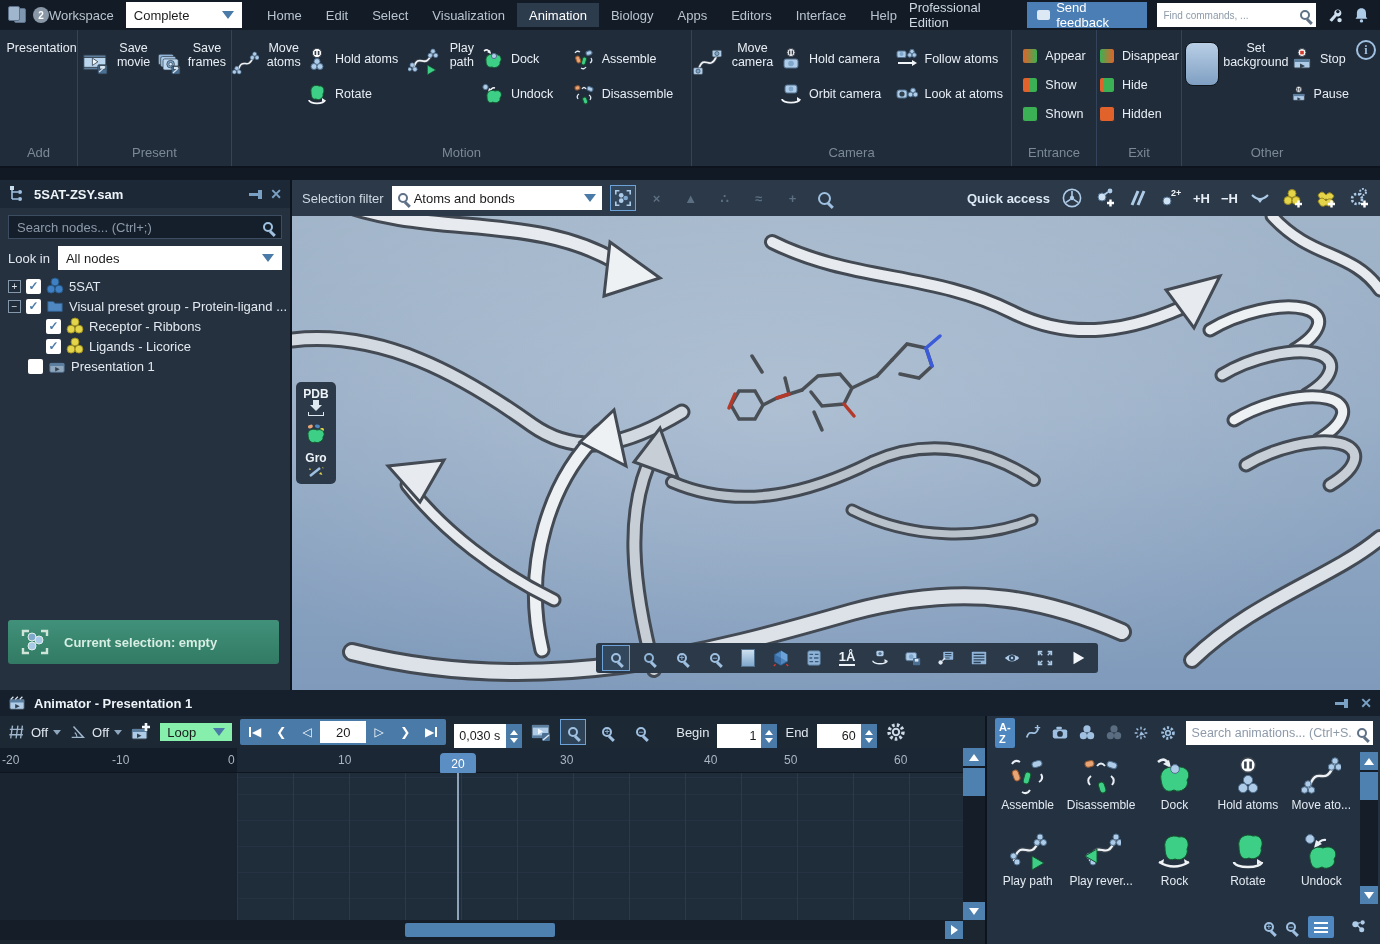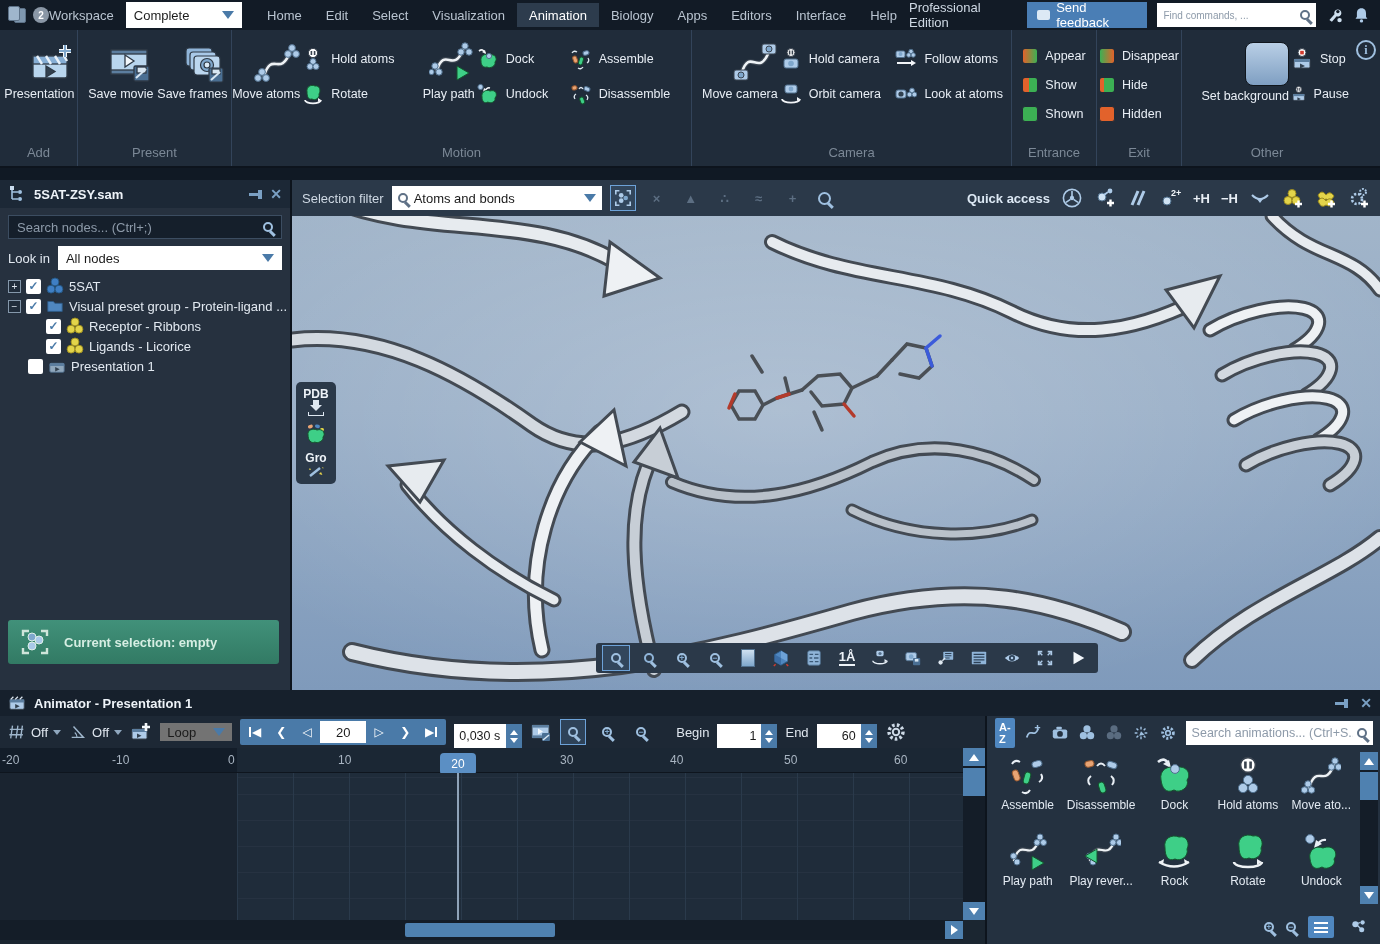--- a/index.html
+++ b/index.html
@@ -26,21 +26,21 @@
   .findbox input{border:0;outline:0;flex:1;font-size:10px;color:#333;width:100px;}
   .mag{position:relative;width:10px;height:10px;border:2px solid #9fc0e0;border-radius:50%;flex:none;}
   .mag::after{content:"";position:absolute;right:-5px;bottom:-4px;width:7px;height:2.5px;background:#9fc0e0;transform:rotate(45deg);}
   .mag.dark{border-color:#5f7186;}.mag.dark::after{background:#5f7186;}
   .mag .sg{position:absolute;left:0;top:-1px;right:0;text-align:center;font-size:9px;font-weight:bold;color:#7fa7cc;line-height:8px;}
 
   
   .ribbon{position:absolute;top:30px;left:0;right:0;height:138px;background:#202c3a;border-bottom:2px solid #0d141d;display:flex;}
   .rgroup{position:relative;border-right:1px solid #33445a;display:flex;align-items:flex-start;padding-top:10px;justify-content:center;gap:2px;}
   .glabel{position:absolute;bottom:6px;left:0;right:0;text-align:center;color:#7b8896;font-size:13px;}
-  .rb-large{display:flex;flex-direction:column;align-items:flex-end;width:72px;gap:4px;padding-top:2px;}
+  .rb-large{display:flex;flex-direction:row;align-items:flex-start;width:72px;gap:4px;padding-top:2px;}
   .rb-large .lbl{font-size:12.5px;color:#e8eef5;text-align:center;line-height:1.1;}
   .rb-col{display:flex;flex-direction:column;justify-content:flex-start;gap:9px;padding-top:6px;}
   .rb-small{display:flex;align-items:center;gap:7px;font-size:12.5px;color:#e8eef5;height:26px;}
   .chip{width:16px;height:16px;border-radius:3px;border:1px solid #222c38;flex:none;}
   .ch-appear{background:linear-gradient(90deg,#e2622b,#3cb054);}
   .ch-show{background:linear-gradient(90deg,#e2622b 42%,#3cb054 42%);}
   .ch-shown{background:#3cb054;}
   .ch-disappear{background:linear-gradient(90deg,#3cb054,#e2622b);}
   .ch-hide{background:linear-gradient(90deg,#e2622b 30%,#3cb054 30%);}
   .ch-hidden{background:#e2622b;}
@@ -96,21 +96,21 @@
   .scale1a{color:#eef3f8;font-weight:bold;border-bottom:2px solid #eef3f8;font-size:13px;line-height:1.1;}
 
   
   .animator{position:absolute;top:690px;left:0;right:0;height:254px;background:#1b2631;}
   .an-head{position:absolute;top:0;left:0;right:0;height:26px;background:#16202c;display:flex;align-items:center;gap:8px;padding:0 8px;}
   .an-title{font-weight:bold;color:#eef3f8;}
   .an-head .right{margin-left:auto;display:flex;gap:12px;align-items:center;}
   .an-controls{position:absolute;top:26px;left:0;width:985px;height:32px;background:#1d2835;display:flex;align-items:center;gap:8px;padding:0 8px;}
   .snap{display:flex;align-items:center;gap:5px;color:#dfe6ee;}
   .smalltri{width:0;height:0;border-left:4px solid transparent;border-right:4px solid transparent;border-top:5px solid #8fa7be;}
-  .wsel{background:#737373;color:#1a1a1a;height:18px;display:flex;align-items:center;justify-content:space-between;padding:0 7px;}
+  .wsel{background:#86efac;color:#1a1a1a;height:18px;display:flex;align-items:center;justify-content:space-between;padding:0 7px;}
   .playstrip{background:#4a7aa8;height:26px;display:flex;align-items:center;border-radius:2px;padding:0 2px;}
   .pbtn{width:26px;height:24px;display:flex;align-items:center;justify-content:center;color:#fff;font-size:12px;gap:1px;}
   .pbtn .bar{width:2px;height:10px;background:#fff;}
   .framefield{width:46px;height:22px;background:#fff;color:#1a1a1a;border:0;text-align:center;font-size:13px;outline:0;}
   .spinfield{display:flex;height:24px;margin-top:8px;}
   .spinfield input{border:0;outline:0;width:52px;font-size:12.5px;padding:0 5px;color:#1a1a1a;}
   .spin{width:16px;background:#4a7aa8;display:flex;flex-direction:column;align-items:center;justify-content:center;gap:3px;}
   .spin i{width:0;height:0;border-left:4px solid transparent;border-right:4px solid transparent;}
   .spin i.up{border-bottom:5px solid #fff;}
   .spin i.dn{border-top:5px solid #fff;}
@@ -119,21 +119,21 @@
   .anlabel{color:#dfe6ee;}
 
   .ruler{position:absolute;top:58px;left:0;width:963px;height:25px;background:#1b2734;border-bottom:1px solid #0e151e;font-size:12px;color:#a9b5c2;}
   .ruler .offz{position:absolute;left:0;top:0;bottom:0;width:237px;background:#131d29;}
   .ruler span{position:absolute;top:5px;}
   .ruler span:nth-child(2){left:2px;}
   .ruler span:nth-child(3){left:112px;}
   .ruler span:nth-child(4){left:228px;}
   .ruler span:nth-child(5){left:338px;}
   .ruler span:nth-child(7){left:560px;}
-  .ruler span:nth-child(8){left:670px;}
+  .ruler span:nth-child(8){left:704px;}
   .ruler span:nth-child(9){left:784px;}
   .ruler span:nth-child(10){left:894px;}
   .framebadge{position:absolute;left:440px;top:1px;height:22px;min-width:36px;background:#5b8fc4;border-radius:4px;color:#fff !important;display:flex;align-items:center;justify-content:center;}
   .tgrid{position:absolute;top:83px;left:0;width:963px;height:147px;background:#1f2c3a;background-image:repeating-linear-gradient(90deg,#2a3a4b 0 1px,transparent 1px 56px),repeating-linear-gradient(0deg,#263241 0 1px,transparent 1px 26px);background-position:13px 0,0 5px;}
   .tgrid .offzone{position:absolute;left:0;top:0;bottom:0;width:237px;background:#1a2430;}
   .playline{position:absolute;left:457px;top:83px;width:2px;height:147px;background:#8fa3b8;}
   .vscroll{position:absolute;left:963px;top:58px;width:22px;height:172px;background:#141d28;display:flex;flex-direction:column;}
   .sbtn{height:18px;background:#4f81b0;display:flex;align-items:center;justify-content:center;flex:none;}
   .sbtn i{width:0;height:0;border-left:5px solid transparent;border-right:5px solid transparent;}
   .sbtn i.up{border-bottom:7px solid #fff;}

